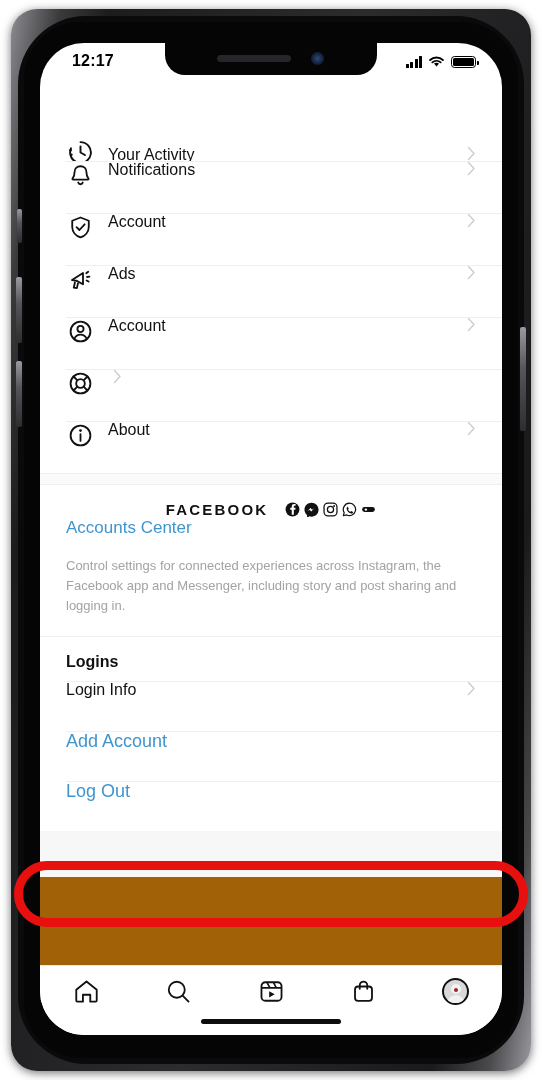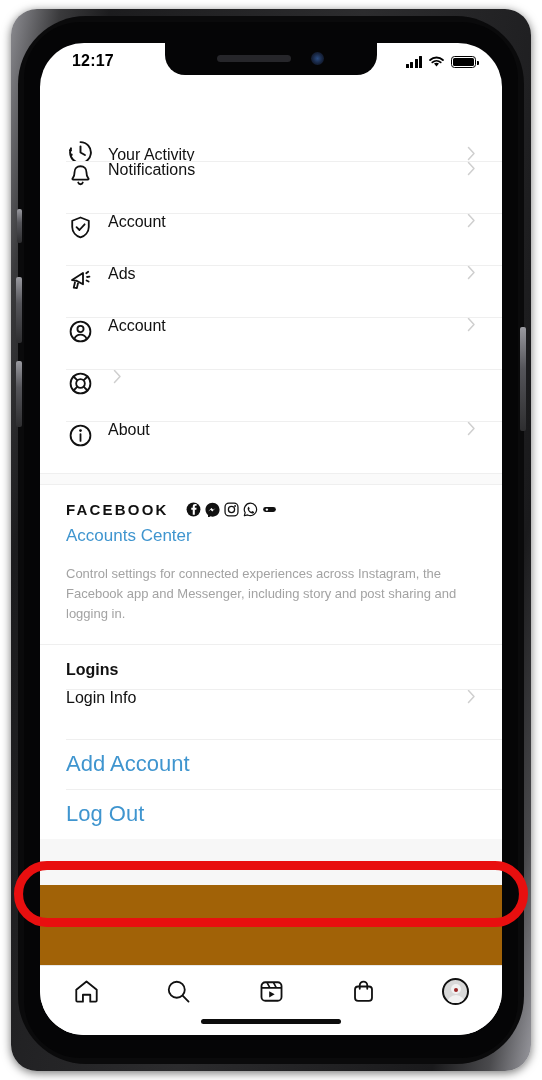--- a/index.html
+++ b/index.html
@@ -143,44 +143,44 @@
   .row .chev { width: 14px; display:flex; align-items:center; justify-content:flex-end; }
 
   #row-activity { height: 30px; align-items: flex-end; overflow: hidden; }
   #row-activity .label { transform: translateY(3px); }
   #row-activity .ico   { transform: translateY(5px); }
 
   .section-gap { height: 12px; background: #fafafa; border-top: 1px solid #efefef; border-bottom: 1px solid #efefef; }
 
   
   #fb-block { padding: 16px 26px 20px 26px; background: #fff; }
-  #fb-head { display: flex; align-items: center; gap: 17px; }
+  #fb-head { display: flex; align-items: center; gap: 17px; justify-content: center; }
   #fb-word {
     font-size: 15px; font-weight: bold; color: #111;
     letter-spacing: 2.2px;
   }
   #fb-apps { display: flex; align-items: center; gap: 4px; }
   #accounts-center {
-    margin-top: 8px; font-size: 17px; color: #3f95cf;
+    margin-top: 0; font-size: 17px; color: #3f95cf;
   }
   #fb-desc {
     margin-top: 18px; font-size: 13px; line-height: 1.55; color: #a3a3a3;
     max-width: 408px;
   }
 
   
   #logins-head {
     padding: 16px 26px 10px 26px; font-size: 16px; font-weight: bold; color: #111;
     background: #fff; border-top: 1px solid #efefef;
   }
   #row-logininfo { height: 50px; }
   #row-logininfo::before { content:''; position:absolute; left:26px; right:0; top:0; height:1px; background:#efefef; }
   .link-row {
-    position: relative; display: flex; align-items: center;
-    height: 50px; padding: 0 26px; font-size: 22px; color: #3f95cf; background: #fff;
+    position: relative; display: flex; 
+    height: 50px; padding: 0 26px; font-size: 18px; color: #3f95cf; background: #fff;
   }
   .link-row::before { content:''; position:absolute; left:26px; right:0; top:0; height:1px; background:#efefef; }
   #tail-gap { height: 46px; background: #f7f7f7; }
 
   
   #tabbar {
     position: absolute; bottom: 0; left: 0; right: 0; height: 70px;
     background: #fff; border-top: 1px solid #e8e8e8;
     display: flex; align-items: flex-start; z-index: 25;
   }

